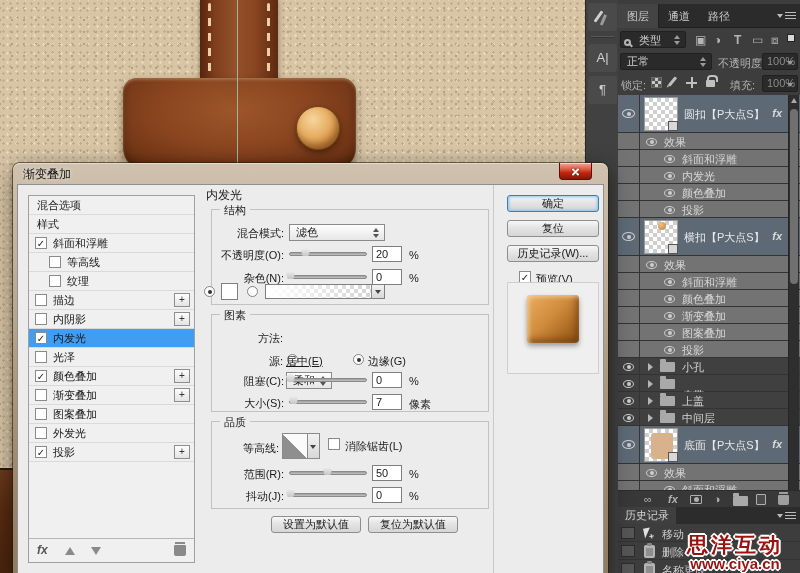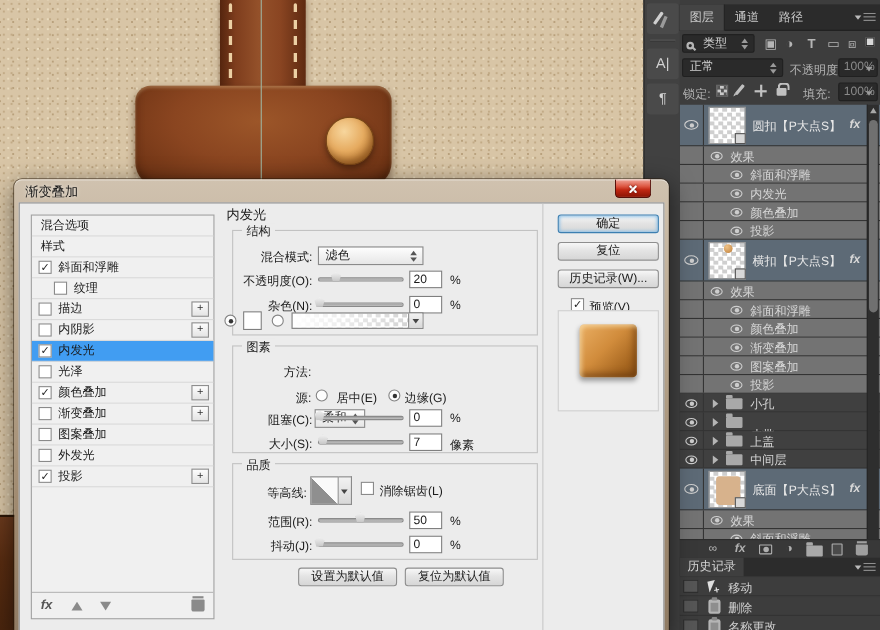--- a/index.html
+++ b/index.html
@@ -422,20 +422,24 @@
           </div>
         <div class="srow">
             <span class="slabel">样式</span>
           </div>
         <div class="srow">
           <span class="cb l6"><span>✓</span></span>
           <span class="slabel cbx">斜面和浮雕</span>
         </div>
         <div class="srow">
           <span class="cb l20"></span>
+          <span class="slabel ind">等高线</span>
+        </div>
+        <div class="srow">
+          <span class="cb l20"></span>
           <span class="slabel ind">纹理</span>
         </div>
         <div class="srow">
           <span class="cb l6"></span>
           <span class="slabel cbx">描边</span>
           <span class="plusb">+</span>
         </div>
         <div class="srow">
           <span class="cb l6"></span>
           <span class="slabel cbx">内阴影</span>
@@ -510,21 +514,21 @@
       <div class="fs" style="top:129px; height:98px;">
         <span class="leg">图素</span>
       </div>
       <span class="rlab" style="left:215px; width:50px; top:146px;">方法:</span>
       <div class="dd" style="left:268px; top:144px; width:46px;margin-top:43px;">
         <span>柔和</span>
         <span class="spin"></span>
       </div>
       <span class="rlab" style="left:232px; width:33px; top:169px;">源:</span>
       <span class="radio" style="left:269px; top:169px;"></span>
-      <span class="unit" style="left:288px; top:169px;">居中(E)</span>
+      <span class="unit" style="left:268px; top:169px;text-decoration:underline;">居中(E)</span>
       <span class="radio on" style="left:335px; top:169px;"></span>
       <span class="unit" style="left:350px; top:169px;">边缘(G)</span>
       <span class="rlab" style="left:200px; width:66px; top:189px;">阻塞(C):</span>
       <div class="track" style="left:271px; top:193px;"></div>
       <span class="sthm" style="left:268px; top:188px;"></span>
       <div class="ninput" style="left:354px; top:187px;">0</div>
       <span class="unit" style="left:391px; top:190px;">%</span>
       <span class="rlab" style="left:200px; width:66px; top:211px;">大小(S):</span>
       <div class="track" style="left:271px; top:215px;"></div>
       <span class="sthm" style="left:271px; top:210px;"></span>
@@ -557,14 +561,18 @@
       <div class="wbtn focus" style="left:489px; top:10px; width:92px;">确定</div>
       <div class="wbtn" style="left:489px; top:35px; width:92px;">复位</div>
       <div class="wbtn" style="left:489px; top:60px; width:92px;">历史记录(W)...</div>
       <span class="cb" style="left:501px; top:86px; position:absolute;"><span>✓</span></span>
       <span class="unit" style="left:518px; top:87px;">预览(V)</span>
       <div class="pvwell"></div>
       <div class="pvswatch"></div>
     </div>
   </div>
 
+  <div class="wm">
+    <div class="l1">思洋互动</div>
+    <div class="l2">www.ciya.cn</div>
+  </div>
 
 </div>
 
 </body></html>

